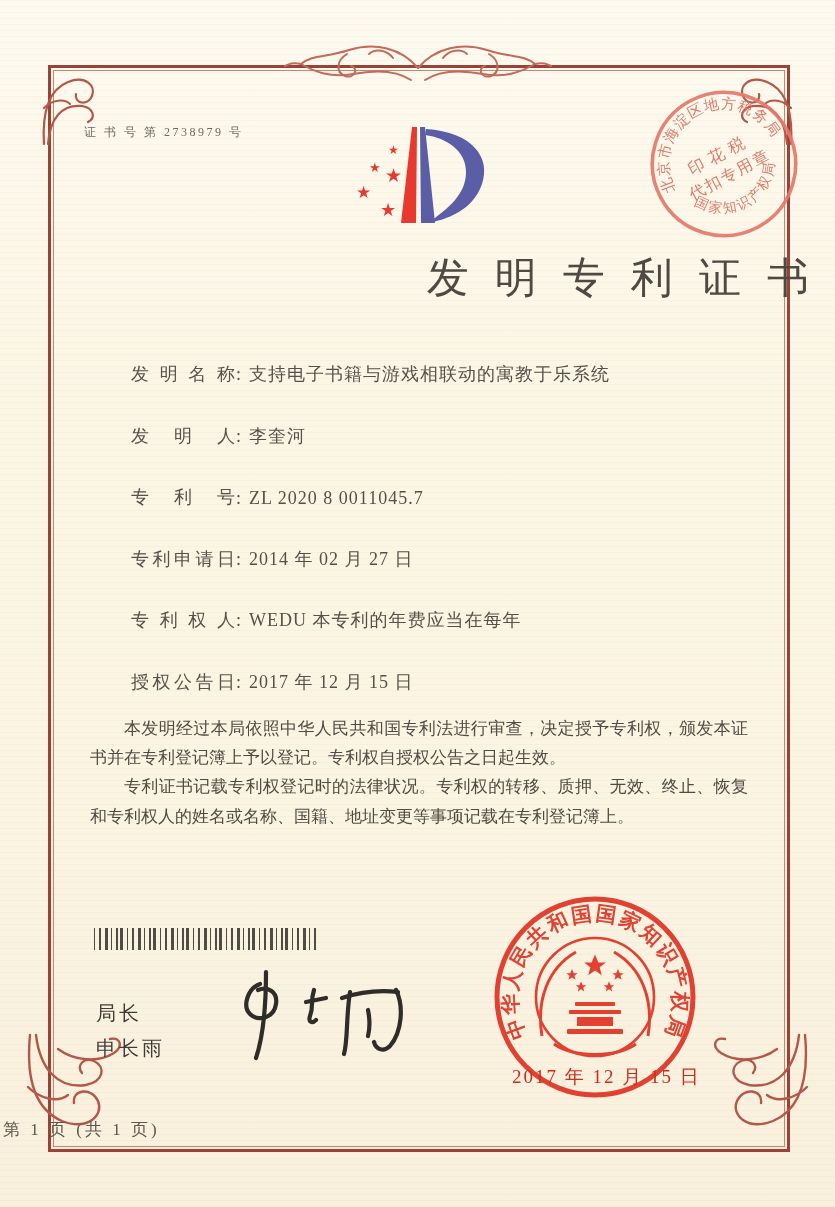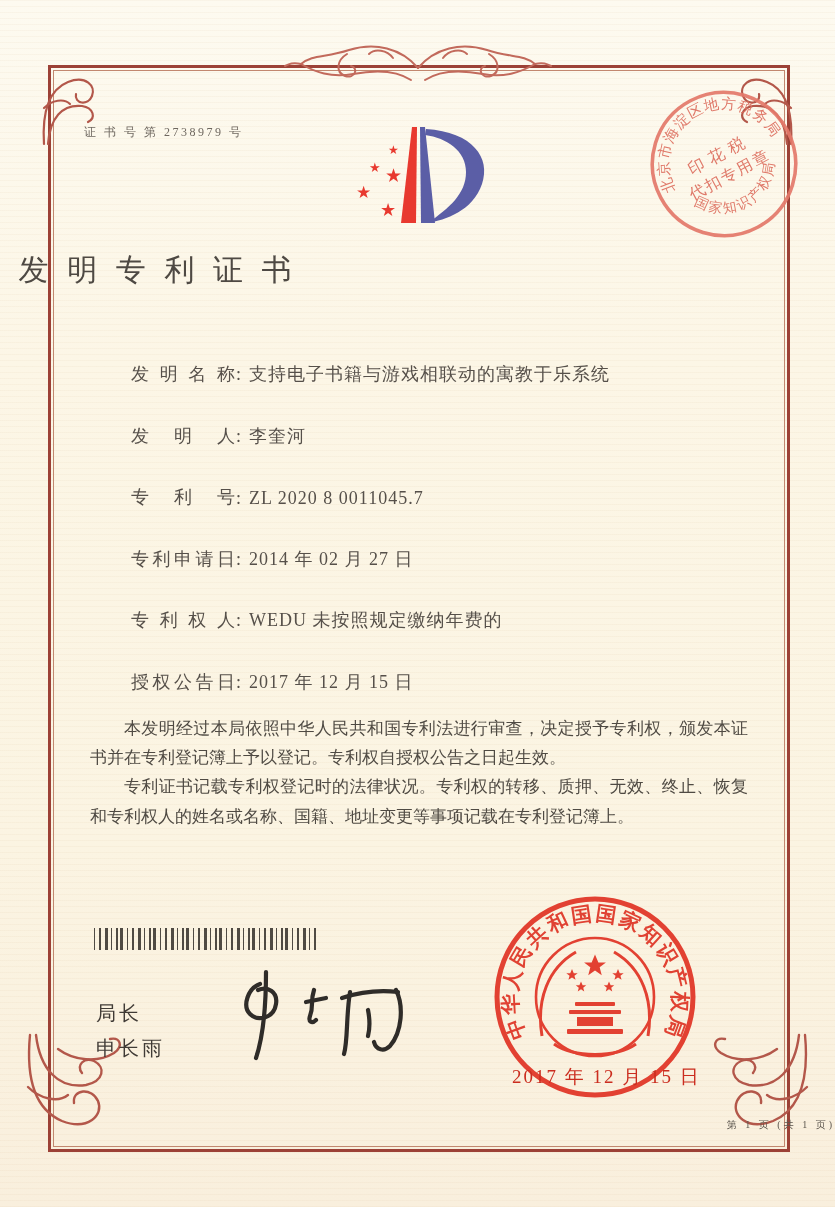--- a/index.html
+++ b/index.html
@@ -23,44 +23,44 @@
   .f-br{right:18px;bottom:46px;transform:scale(-1,-1);}
   .top-orn{position:absolute;left:283px;top:20px;pointer-events:none;}
 
   .cert-no{position:absolute;left:84px;top:124px;font-size:12px;letter-spacing:2.5px;color:#6e675f;}
 
   .logo{position:absolute;left:331px;top:110px;width:180px;height:126px;}
   .logo .star{font-family:"DejaVu Sans",sans-serif;fill:#e8392f;}
 
   .tax-stamp{position:absolute;left:636px;top:76px;width:176px;height:176px;transform:rotate(-28deg);opacity:.92;}
 
-  .title{position:absolute;left:0;right:0;top:250px;text-align:left;
-    font-size:30px;color:#4e4943;letter-spacing:0.62em;text-indent:0.62em;font-weight:500;}
+  .title{position:absolute;left:0;right:0;top:250px;text-align:right;
+    font-size:42px;color:#4e4943;letter-spacing:0.62em;text-indent:0.62em;font-weight:500;}
 
   .fields{position:absolute;left:95px;top:362px;color:#56504a;}
   .field{font-size:18px;margin-bottom:37.5px;white-space:nowrap;}
   .field-label{display:inline-block;width:104px;text-align:justify;text-align-last:justify;vertical-align:bottom;margin-left:36px;}
   .field-colon{margin:0 8px 0 1px;}
   .field-value{letter-spacing:1px;}
 
   .paragraphs{position:absolute;left:90px;width:658px;top:714px;
     font-size:17px;line-height:1.72;color:#4f4a43;text-align:justify;}
   .paragraphs p{margin:0;text-indent:2em;}
 
   .barcode{position:absolute;left:94px;top:928px;width:224px;height:22px;opacity:.82;}
 
   .director{position:absolute;left:96px;top:996px;font-size:20px;color:#403b36;line-height:35px;letter-spacing:3px;}
   .sig{position:absolute;left:222px;top:962px;width:200px;height:110px;}
   .sig path{stroke:#2f2c29;stroke-width:4.2;fill:none;stroke-linecap:round;stroke-linejoin:round;}
 
   .seal{position:absolute;left:478px;top:884px;width:234px;height:234px;opacity:.93;}
   .seal-date{position:absolute;left:512px;top:1064px;font-size:19px;color:#cb2d1f;letter-spacing:2px;font-weight:500;}
 
-  .footer{position:absolute;left:9px;right:0;top:1118px;text-align:right;
-    font-size:10px;color:#5c564e;letter-spacing:3px;}
+  .footer{position:absolute;left:3px;right:0;top:1118px;text-align:left;
+    font-size:17px;color:#5c564e;letter-spacing:3px;}
 
   svg text{font-family:"Liberation Serif","DejaVu Serif",serif;}
 </style>
 </head>
 <body>
 
 <div class="page">
 
   <div class="frame"></div>
 
@@ -145,21 +145,21 @@
     <div class="field">
       <span class="field-label">发明人</span><span class="field-colon">:</span><span class="field-value">李奎河</span>
     </div>
     <div class="field">
       <span class="field-label">专利号</span><span class="field-colon">:</span><span class="field-value">ZL 2020 8 0011045.7</span>
     </div>
     <div class="field">
       <span class="field-label">专利申请日</span><span class="field-colon">:</span><span class="field-value">2014 年 02 月 27 日</span>
     </div>
     <div class="field">
-      <span class="field-label">专利权人</span><span class="field-colon">:</span><span class="field-value">WEDU 未按照规定缴纳年费的</span>
+      <span class="field-label">专利权人</span><span class="field-colon">:</span><span class="field-value">WEDU 本专利的年费应当在每年</span>
     </div>
     <div class="field">
       <span class="field-label">授权公告日</span><span class="field-colon">:</span><span class="field-value">2017 年 12 月 15 日</span>
     </div>
   </div>
 
   <div class="paragraphs">
     <p>本发明经过本局依照中华人民共和国专利法进行审查，决定授予专利权，颁发本证书并在专利登记簿上予以登记。专利权自授权公告之日起生效。</p>
     <p>专利证书记载专利权登记时的法律状况。专利权的转移、质押、无效、终止、恢复和专利权人的姓名或名称、国籍、地址变更等事项记载在专利登记簿上。</p>
   </div>

